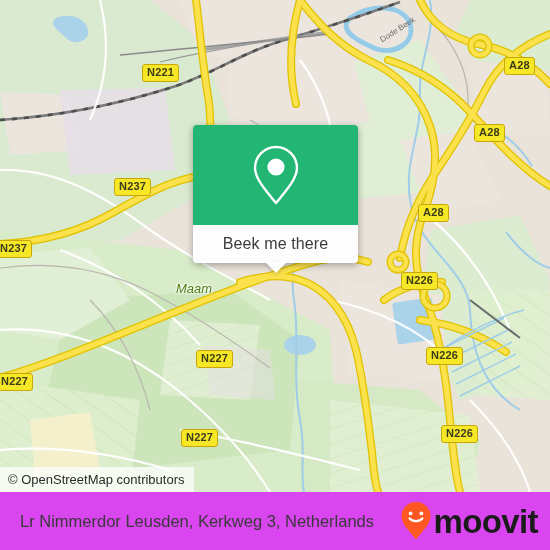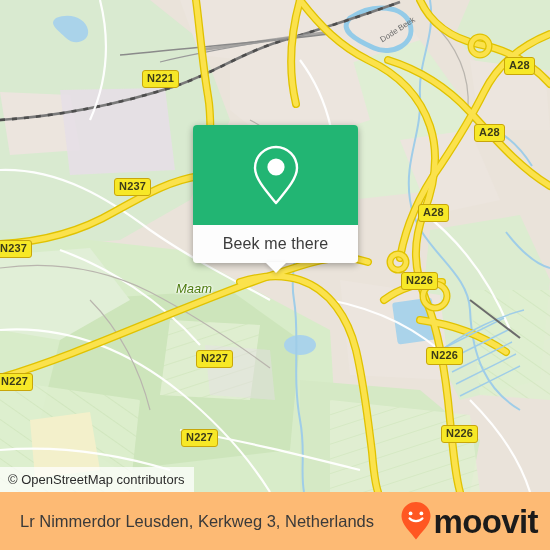--- a/index.html
+++ b/index.html
@@ -115,21 +115,21 @@
   #attribution-text {
     font-size: 13px;
     color: #2b2b2b;
   }
 
   
   #footer {
     position: absolute;
     left: 0; top: 492px;
     width: 550px; height: 58px;
-    background: #fdba74;
+    background: #d946ef;
     display: flex;
     align-items: center;
     z-index: 60;
   }
   #footer-address {
     position: absolute;
     left: 20px;
     font-size: 16.5px;
     color: #3a3a3a;
     white-space: nowrap;
@@ -293,21 +293,21 @@
         <path d="M444,348 L504,318"></path>
           <path d="M448,360 L508,330"></path>
         <path d="M452,372 L512,342"></path>
           <path d="M456,384 L516,354"></path>
         <path d="M460,396 L520,366"></path>
         <path d="M444,348 C470,330 500,316 524,310"></path>
       </g>
       <path d="M470,300 L520,338" stroke="#6b6b6b" stroke-width="2" fill="none"></path>
     </svg>
 
-    <div class="shield" style="left:142px;top:70px">N221</div>
+    <div class="shield" style="left:142px;top:64px">N221</div>
     <div class="shield" style="left:114px;top:178px">N237</div>
     <div class="shield" style="left:-5px;top:240px">N237</div>
     <div class="shield" style="left:504px;top:57px">A28</div>
     <div class="shield" style="left:474px;top:124px">A28</div>
     <div class="shield" style="left:418px;top:204px">A28</div>
     <div class="shield" style="left:401px;top:272px">N226</div>
     <div class="shield" style="left:426px;top:347px">N226</div>
     <div class="shield" style="left:441px;top:425px">N226</div>
     <div class="shield" style="left:196px;top:350px">N227</div>
     <div class="shield" style="left:181px;top:429px">N227</div>

